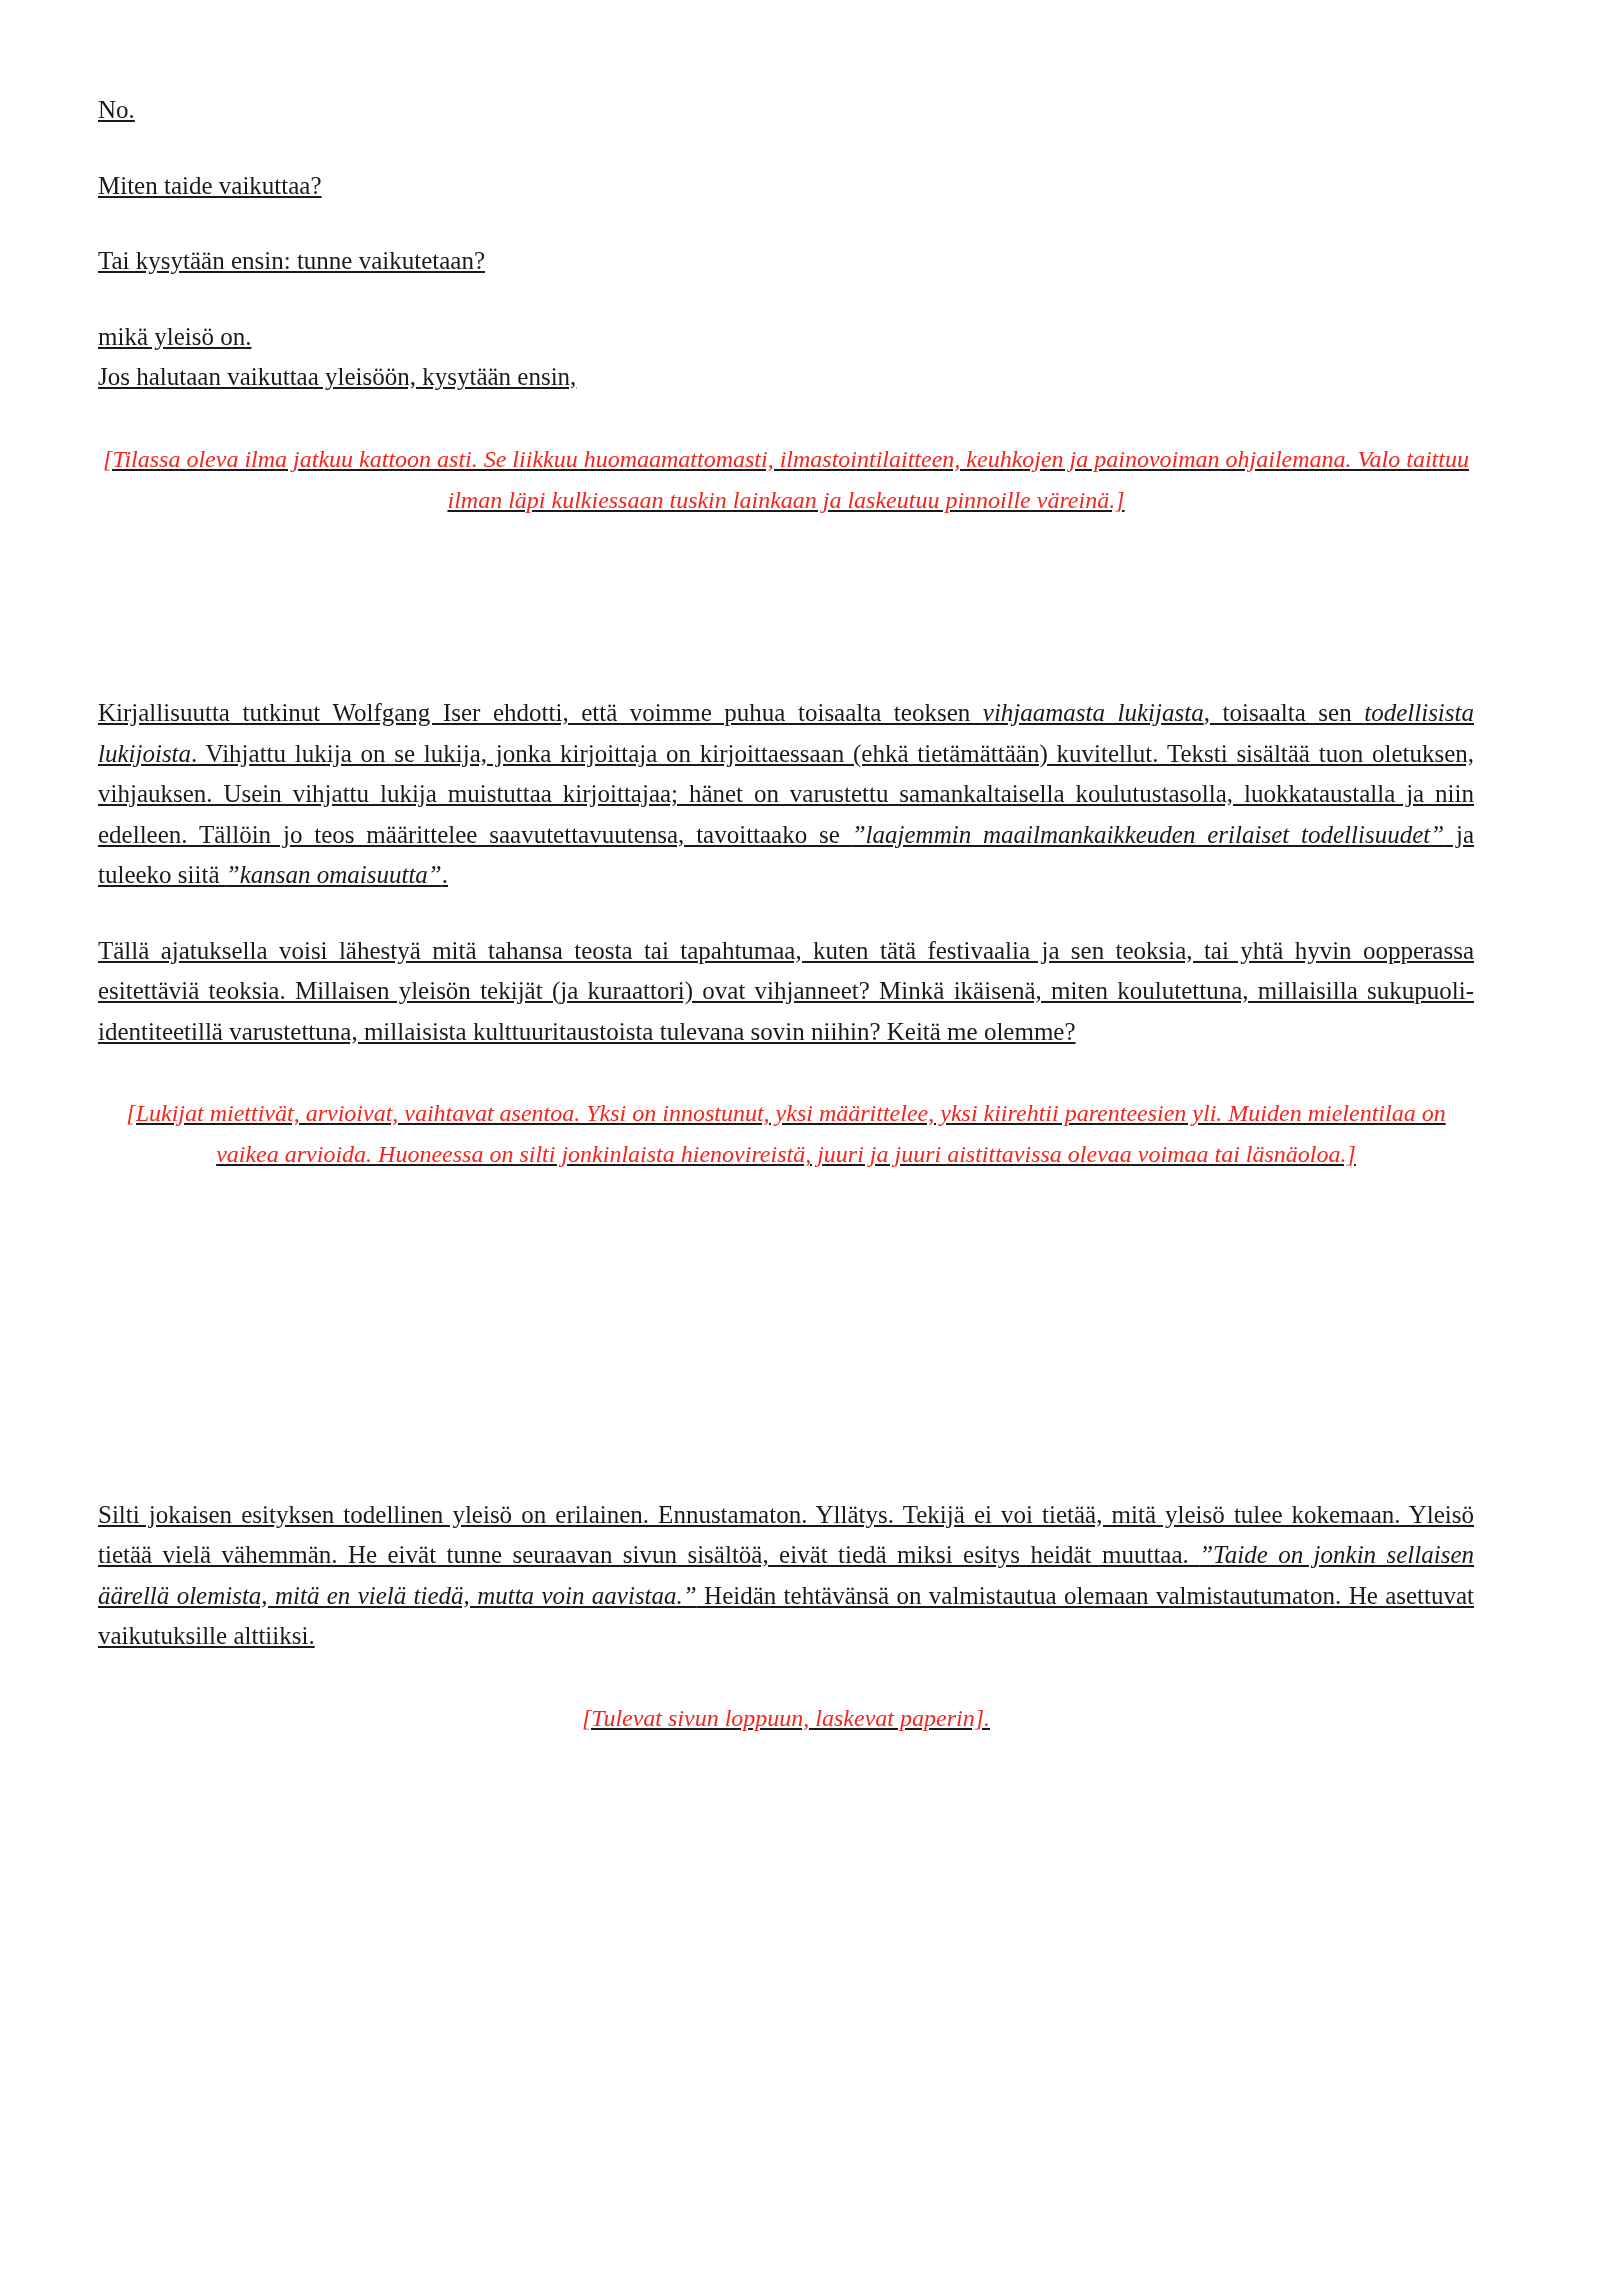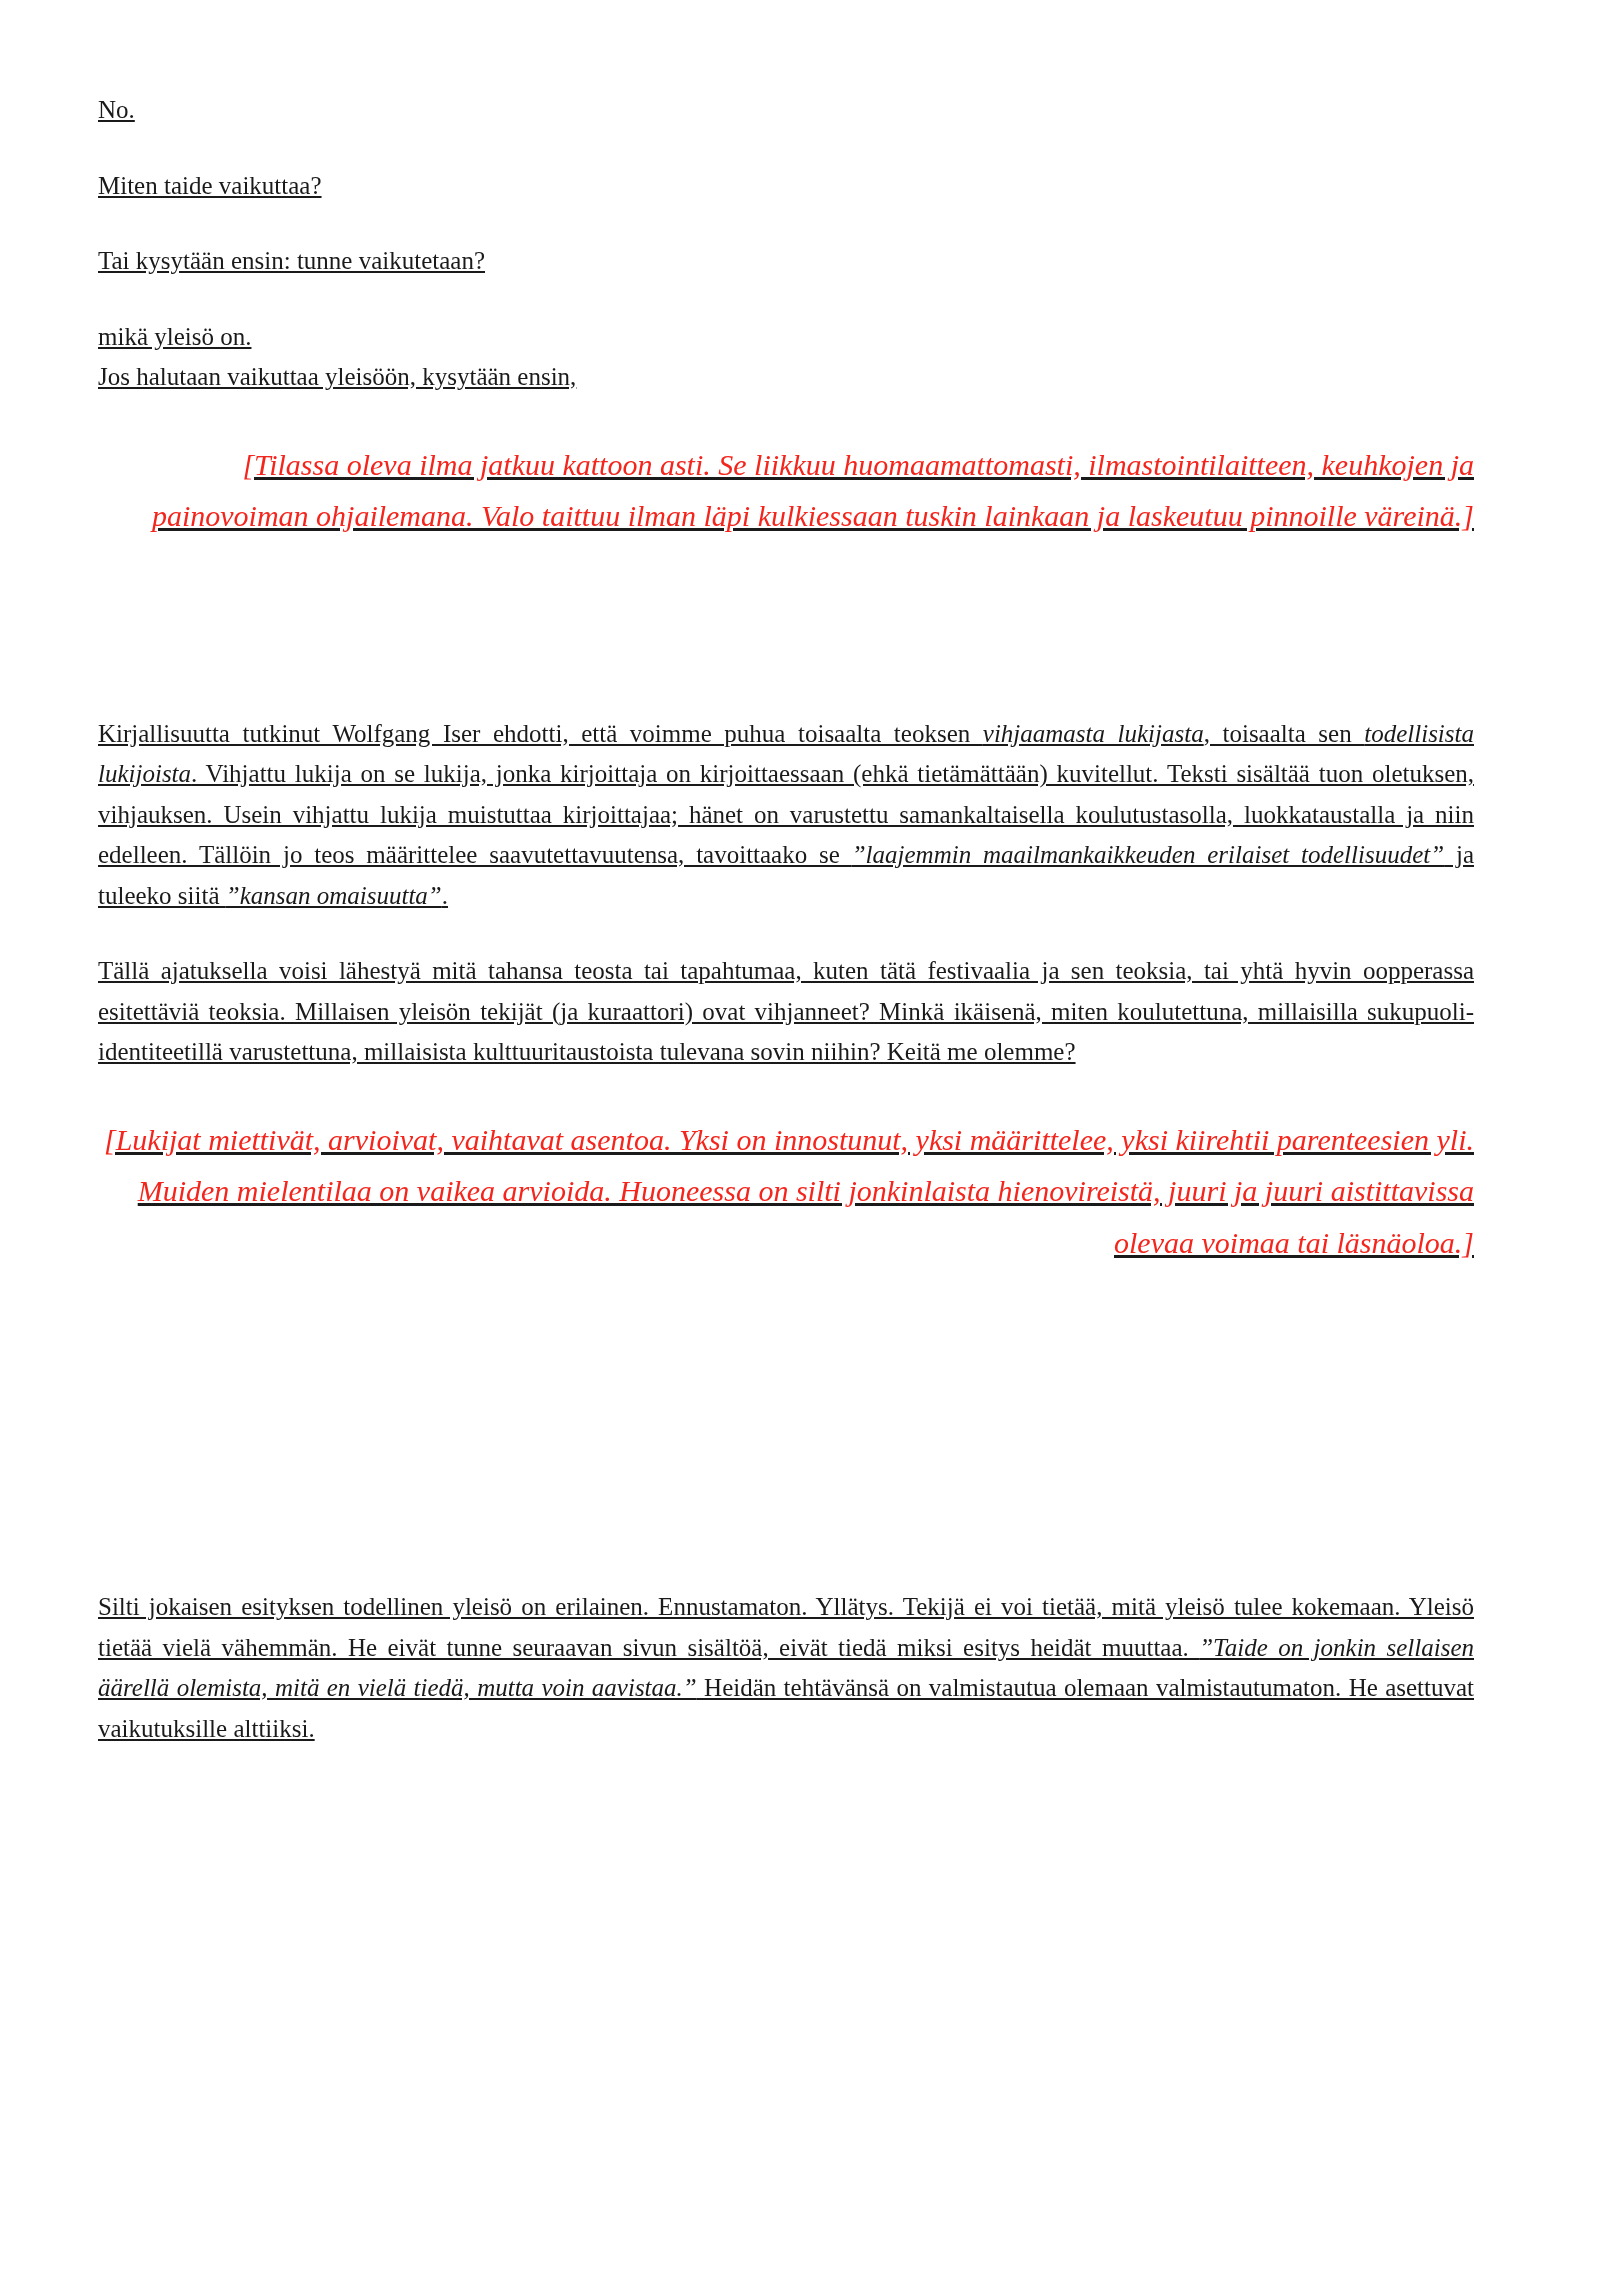--- a/index.html
+++ b/index.html
@@ -35,23 +35,23 @@
   .short {
     text-align: left;
   }
   .gap-small { height: 35px; }
   .gap-med { height: 41px; }
   .gap-big { height: 147px; }
   .gap-huge { height: 172px; }
   .stage {
     color: #f4251c;
     font-style: italic;
-    font-size: 30px;
+    font-size: 24px;
     line-height: 1.72;
-    text-align: right;
+    text-align: center;
   }
   .it { font-style: italic; }
 </style>
 </head>
 <body>
 
 <div class="page">
   <div class="content">
 
     <p class="short">No.</p>
@@ -85,16 +85,17 @@
 
     <div class="gap-huge"></div>
     <div class="gap-big"></div>
 
     <p>
       <span>Silti jokaisen esityksen todellinen yleisö on erilainen. Ennustamaton. Yllätys. Tekijä ei voi tietää, mitä yleisö tulee kokemaan. Yleisö tietää vielä vähemmän. He eivät tunne seuraavan sivun sisältöä, eivät tiedä miksi esitys heidät muuttaa.  </span><span class="it">”Taide on jonkin sellaisen äärellä olemista, mitä en vielä tiedä, mutta voin aavistaa.”</span><span> Heidän tehtävänsä on valmistautua olemaan valmistautumaton. He asettuvat vaikutuksille alttiiksi.</span>
     </p>
 
     <div class="gap-med"></div>
 
+    <p class="stage">[Tulevat sivun loppuun, laskevat paperin].</p>
 
   </div>
 </div>
 
 
 </body></html>

